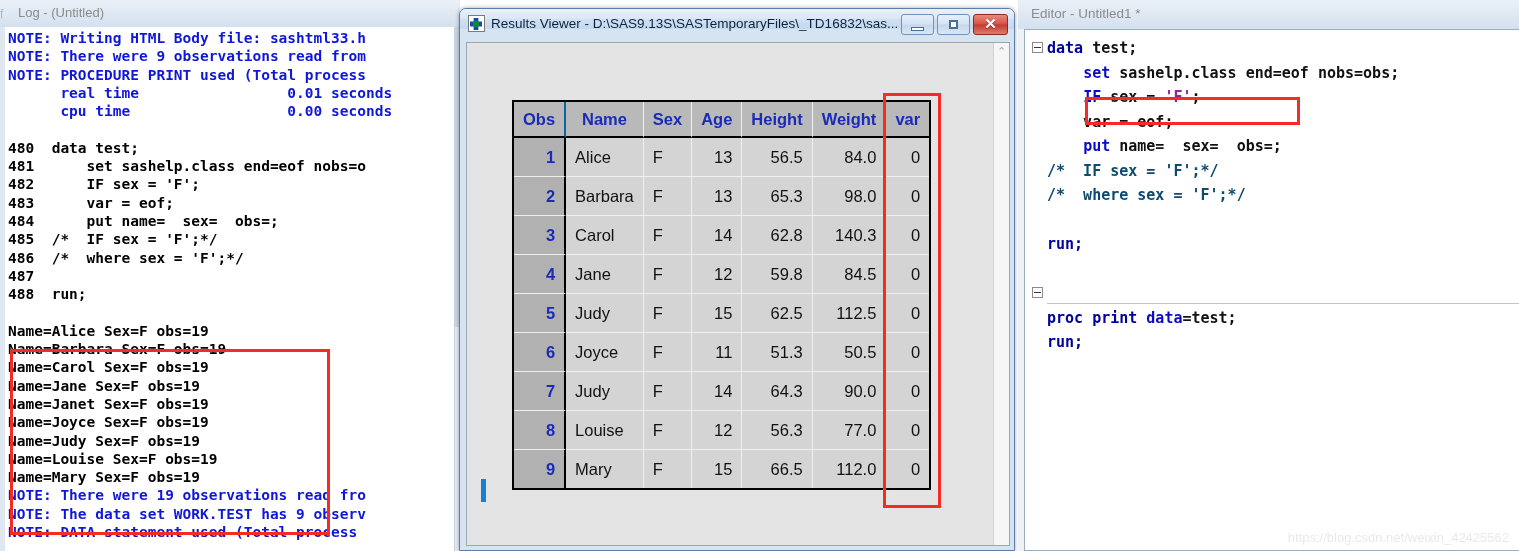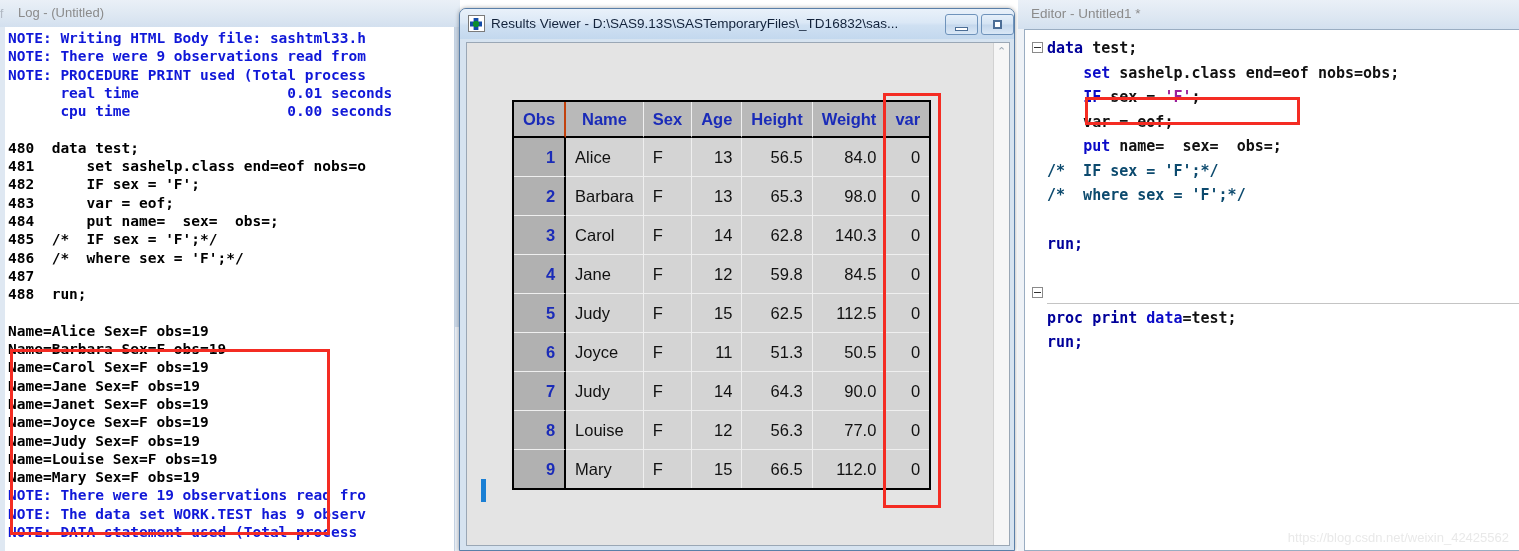--- a/index.html
+++ b/index.html
@@ -108,23 +108,22 @@
     border: 1px solid #5a7fa8;
     border-top-left-radius: 7px;
     border-top-right-radius: 7px;
     box-sizing: border-box;
     box-shadow: 0 0 4px rgba(0,0,0,0.35);
     overflow: hidden;
   }
   #results-titlebar {
     position: absolute;
     left: 0; top: 0;
-    width: 100%; height: 30px;
+    width: 100%; height: 20px;
     background: linear-gradient(to bottom, #e9f1fa 0%, #dbe8f6 45%, #cfe0f2 55%, #c3d8ee 100%);
-    padding-left: 44px;
   }
   #results-app-icon {
     position: absolute;
     left: 8px; top: 6px;
     width: 17px; height: 17px;
     background: #ffffff;
     border: 1px solid #7a7a7a;
     box-sizing: border-box;
   }
   #results-app-icon::after {
@@ -274,21 +273,21 @@
   #sas-table tbody tr:last-child td { border-bottom: none; }
   #sas-table tbody td:last-child { border-right: none; }
   #sas-table tbody td.obs-cell {
     background: #b1b1b1;
     color: #1a2bb8;
     font-weight: bold;
     text-align: right;
     border-right: 2px solid #000000;
   }
   #sas-table thead th.obs-head {
-    border-right: 2px solid #c2410c;
+    border-right: 2px solid #0369a1;
   }
   .num { text-align: right; }
   .txt { text-align: left; }
   .ctr { text-align: left; }
 
   
   #var-red-box {
     position: absolute;
     left: 416px; top: 50px;
     width: 58px; height: 415px;

